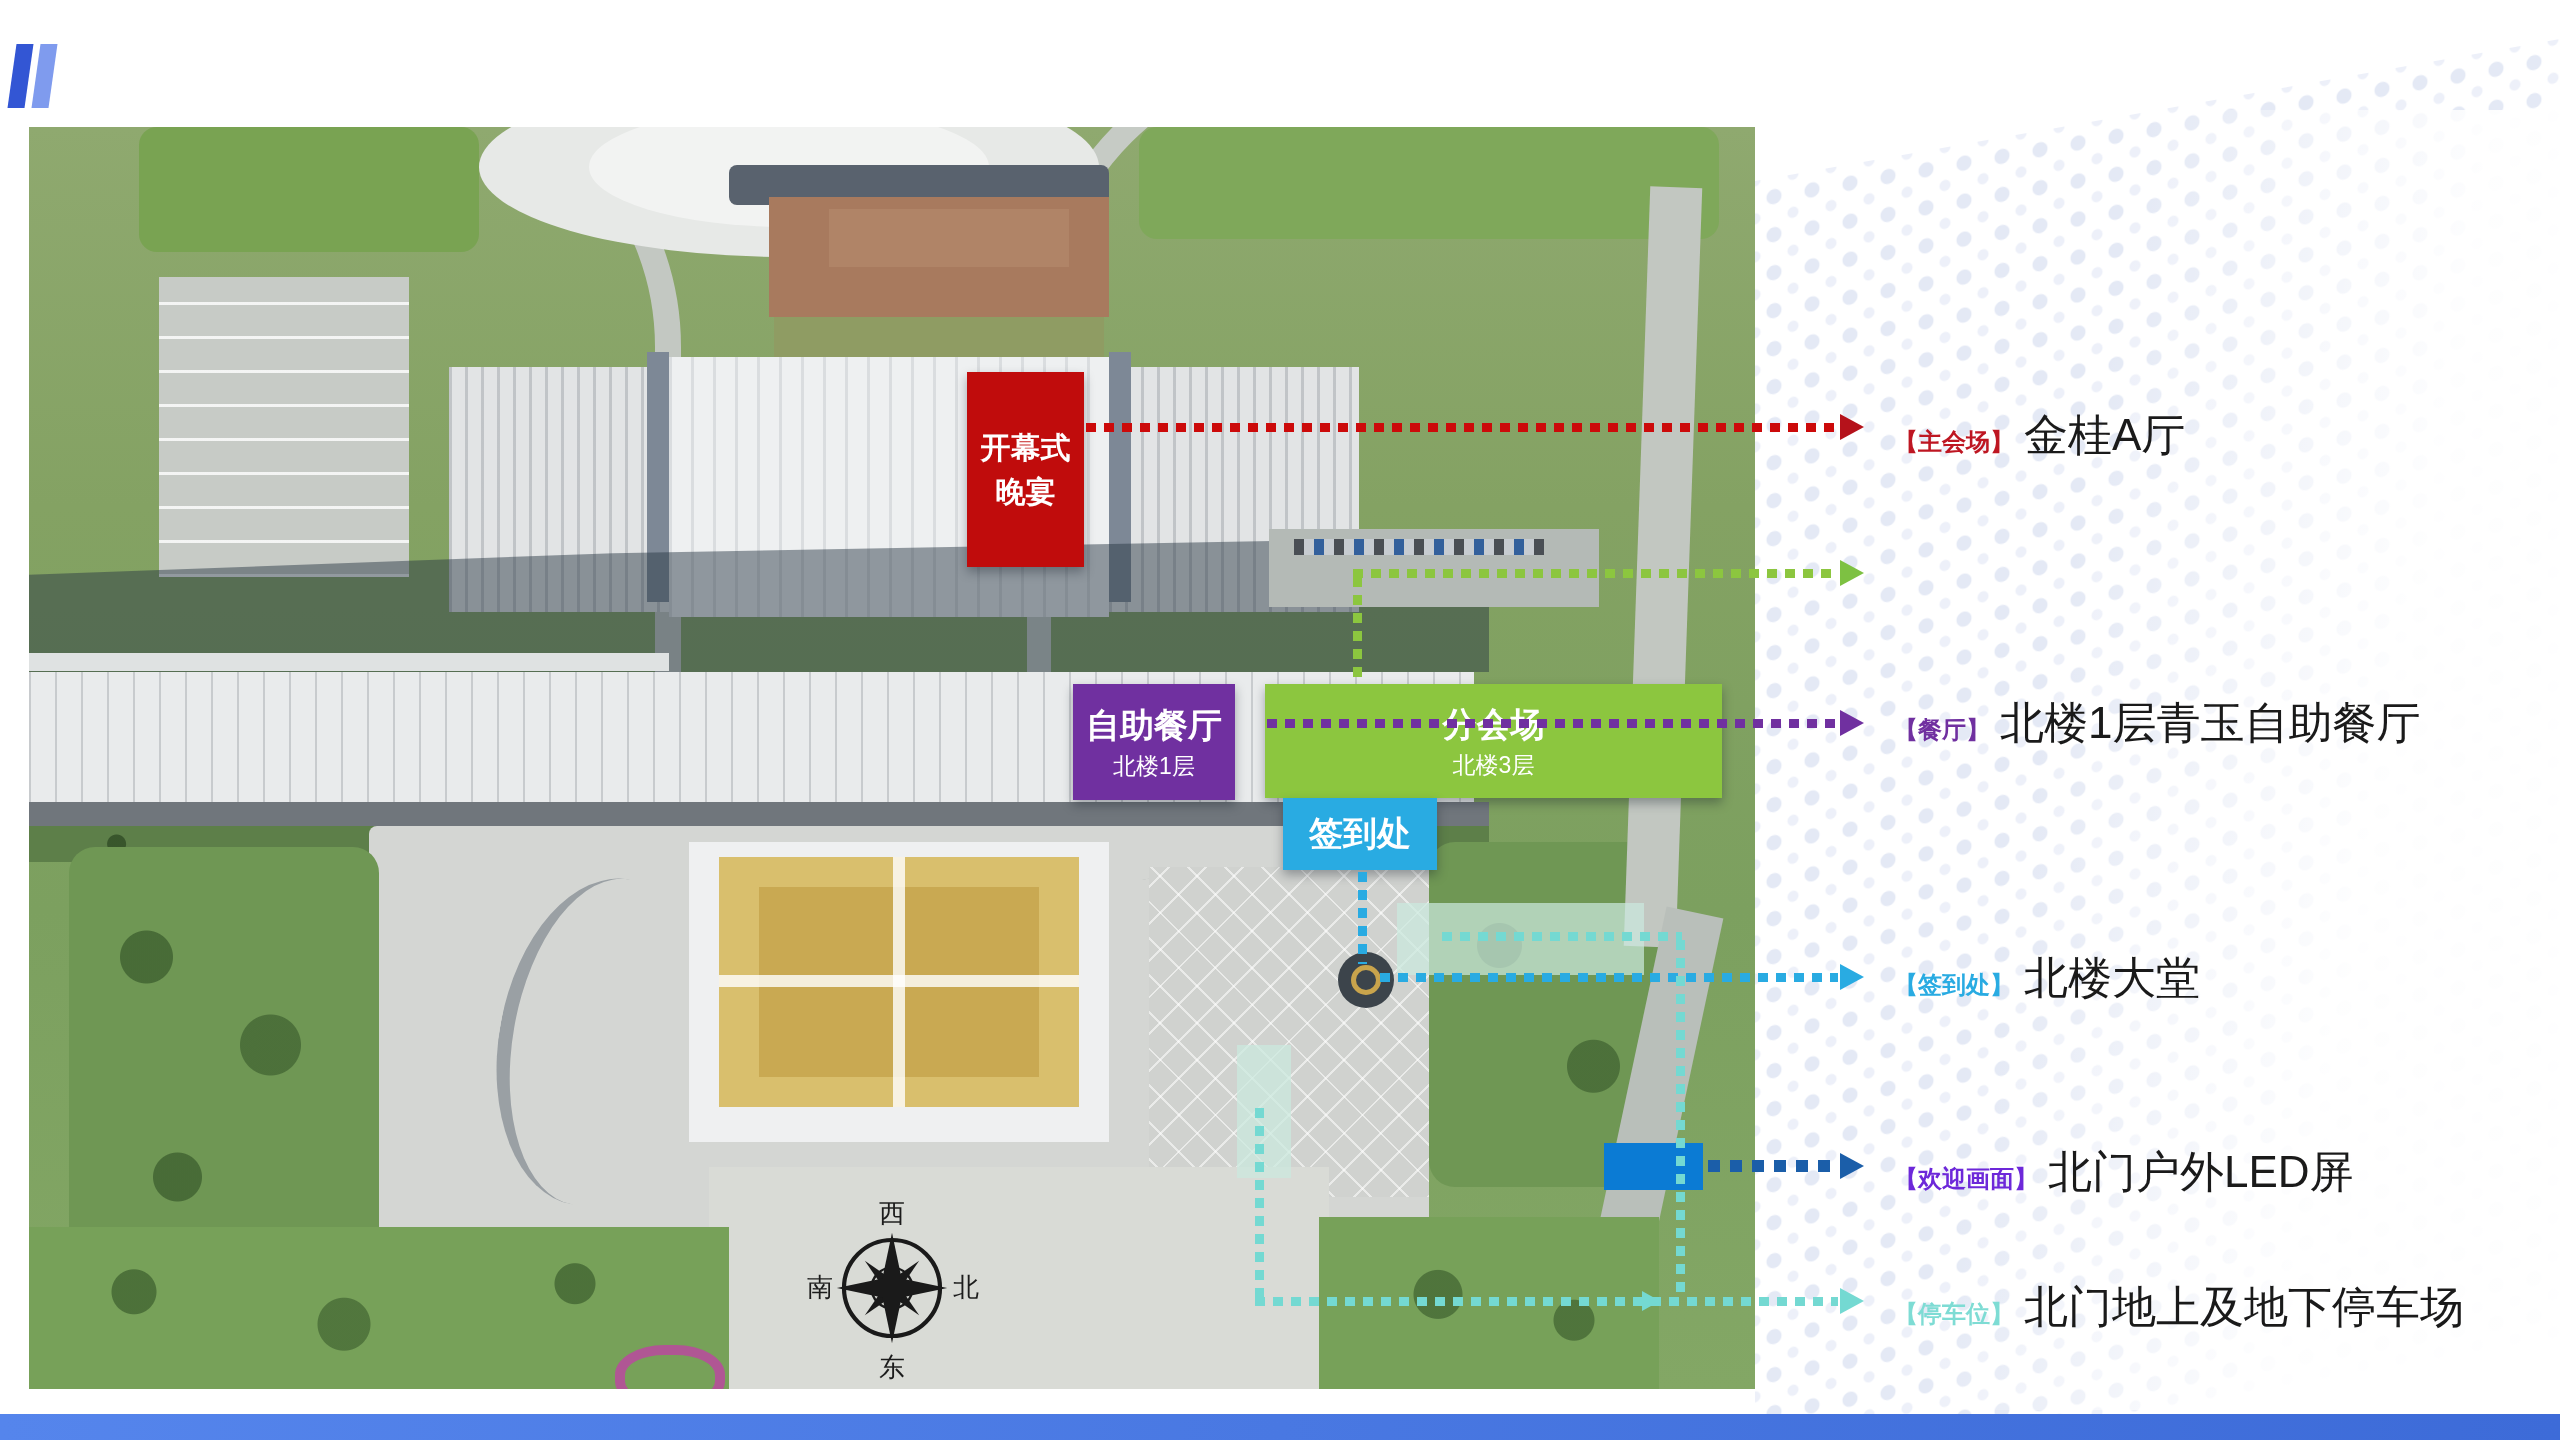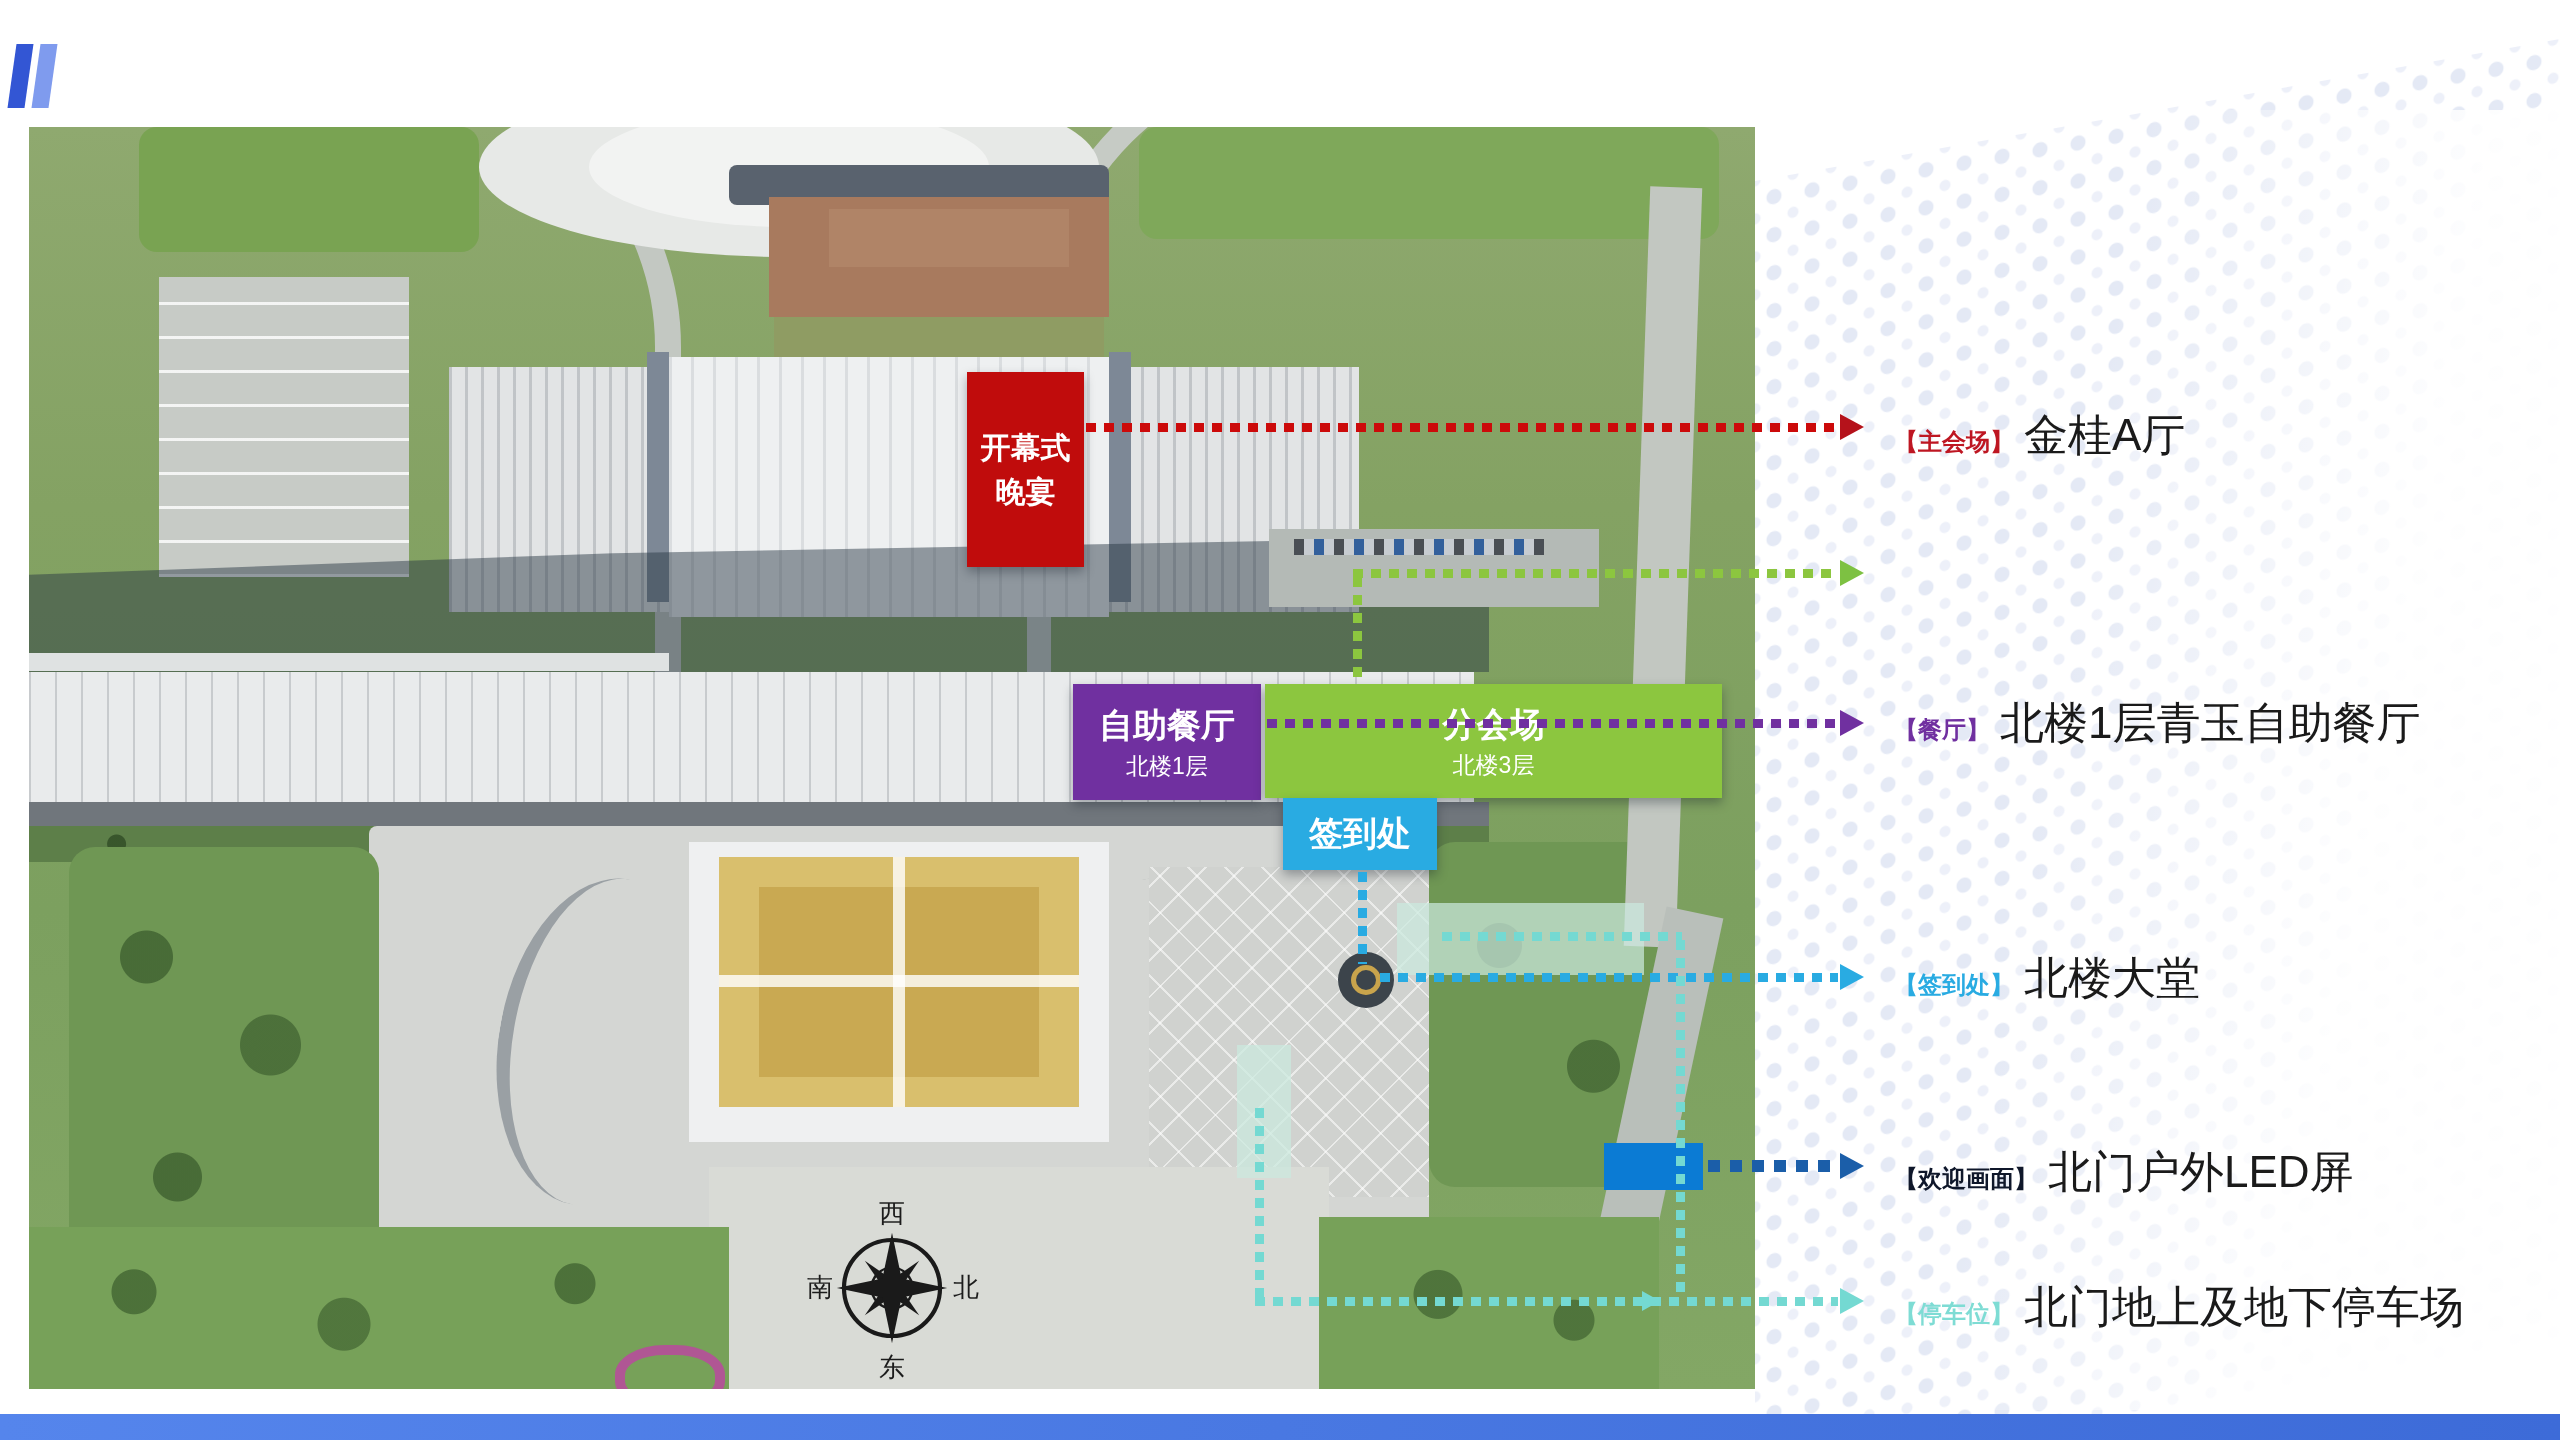--- a/index.html
+++ b/index.html
@@ -90,21 +90,21 @@
   .halftone-fade{position:absolute;left:1755px;top:110px;width:805px;height:1300px;z-index:2;
      background:linear-gradient(100deg,rgba(255,255,255,0) 38%,rgba(255,255,255,.95) 72%);}
 
   
   .ovl{position:absolute;z-index:5;display:flex;flex-direction:column;align-items:center;
        justify-content:center;color:#fff;text-align:center;box-shadow:0 5px 10px rgba(20,30,40,.35);}
   .ovl .big{font-weight:bold;font-size:34px;}
   .ovl .sub{font-size:23px;margin-top:2px;}
   .ovl-red{left:967px;top:372px;width:117px;height:195px;background:#C00C0C;}
   .ovl-red .big{font-size:30px;line-height:44px;}
-  .ovl-purple{left:1073px;top:684px;width:188px;height:116px;background:#7030A0;}
+  .ovl-purple{left:1073px;top:684px;width:162px;height:116px;background:#7030A0;}
   .ovl-green{left:1265px;top:684px;width:457px;height:114px;background:#8CC63F;}
   .ovl-blue{left:1283px;top:798px;width:154px;height:72px;background:#29ABE2;}
   .ovl-led{position:absolute;left:1604px;top:1143px;width:99px;height:47px;background:#0B7BD4;z-index:5;}
   .teal-zone{position:absolute;background:rgba(203,233,222,.72);z-index:4;}
   .tz-a{left:1237px;top:1045px;width:54px;height:133px;}
   .tz-b{left:1397px;top:903px;width:247px;height:72px;}
   .fountain{position:absolute;left:1338px;top:952px;width:56px;height:56px;border-radius:50%;
             background:#3c444b;z-index:4;}
   .fountain::after{content:"";position:absolute;inset:13px;border-radius:50%;border:5px solid #c9a44c;}
 
@@ -130,21 +130,21 @@
                  text-align:center;line-height:34px;}
 
   
   .ann{position:absolute;left:1894px;height:54px;line-height:54px;white-space:nowrap;z-index:7;}
   .ann .tag{font-size:24px;font-weight:bold;}
   .ann .desc{font-size:44px;color:#1a1a1a;margin-left:10px;}
   .c-red{color:#BE1622;}
   .c-green{color:#92D050;}
   .c-purple{color:#7030A0;}
   .c-sky{color:#29ABE2;}
-  .c-dark{color:#0f172a;}
+  .c-dark{color:#6d28d9;}
   .c-teal{color:#7EDCD4;}
 
   
   .footer-bar{position:absolute;left:0;top:1414px;width:2560px;height:26px;z-index:3;
               background:linear-gradient(90deg,#5585EC,#3D6BD8);}
 </style>
 </head>
 <body>
 
 <div class="page">

